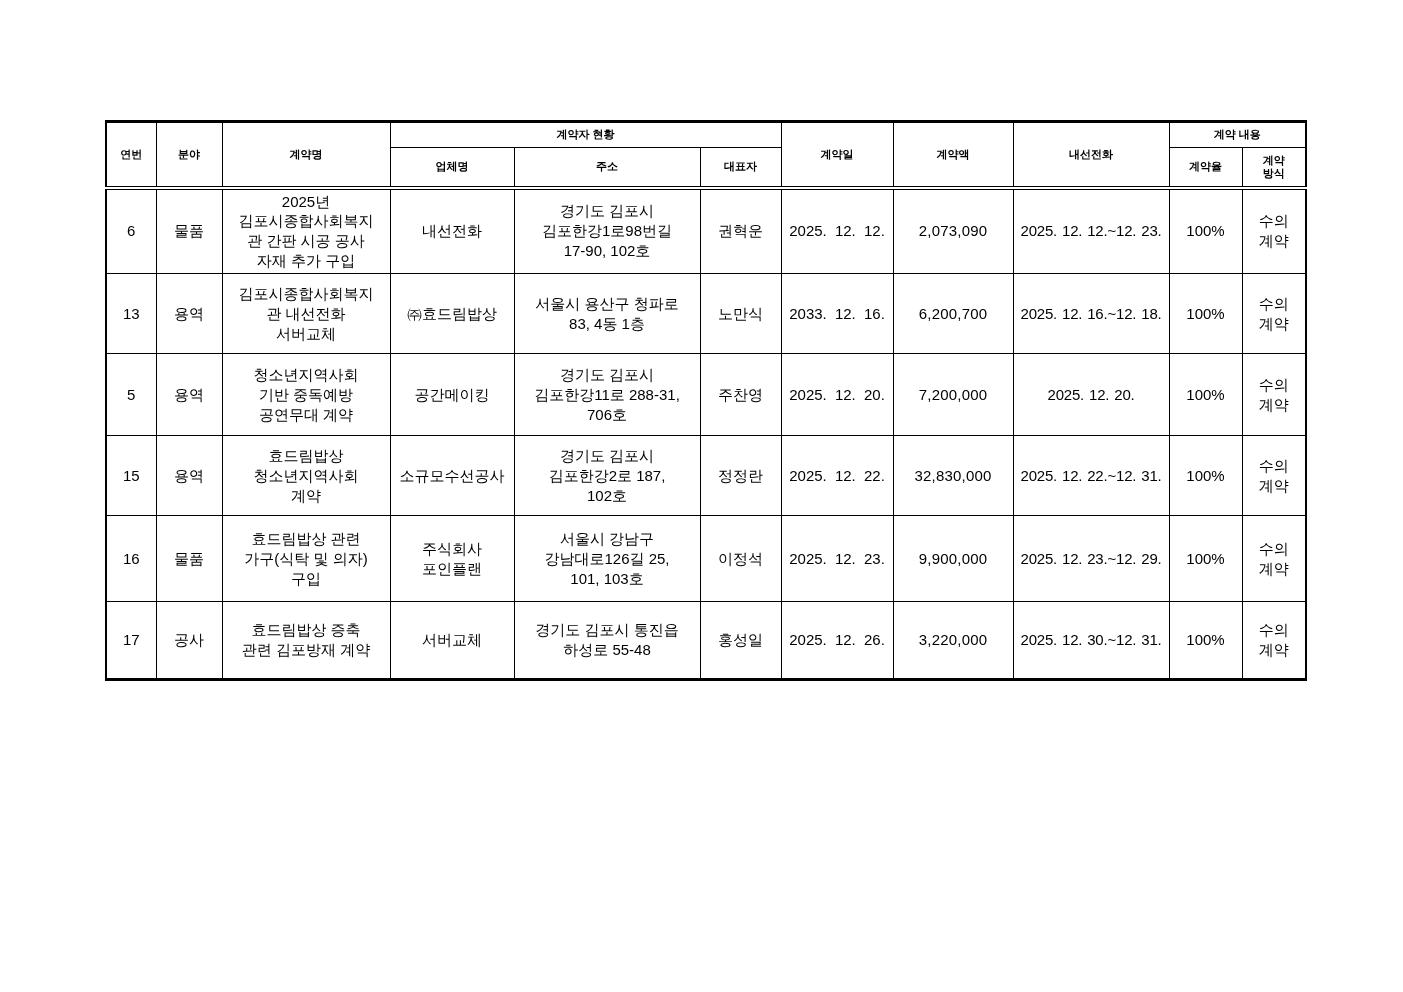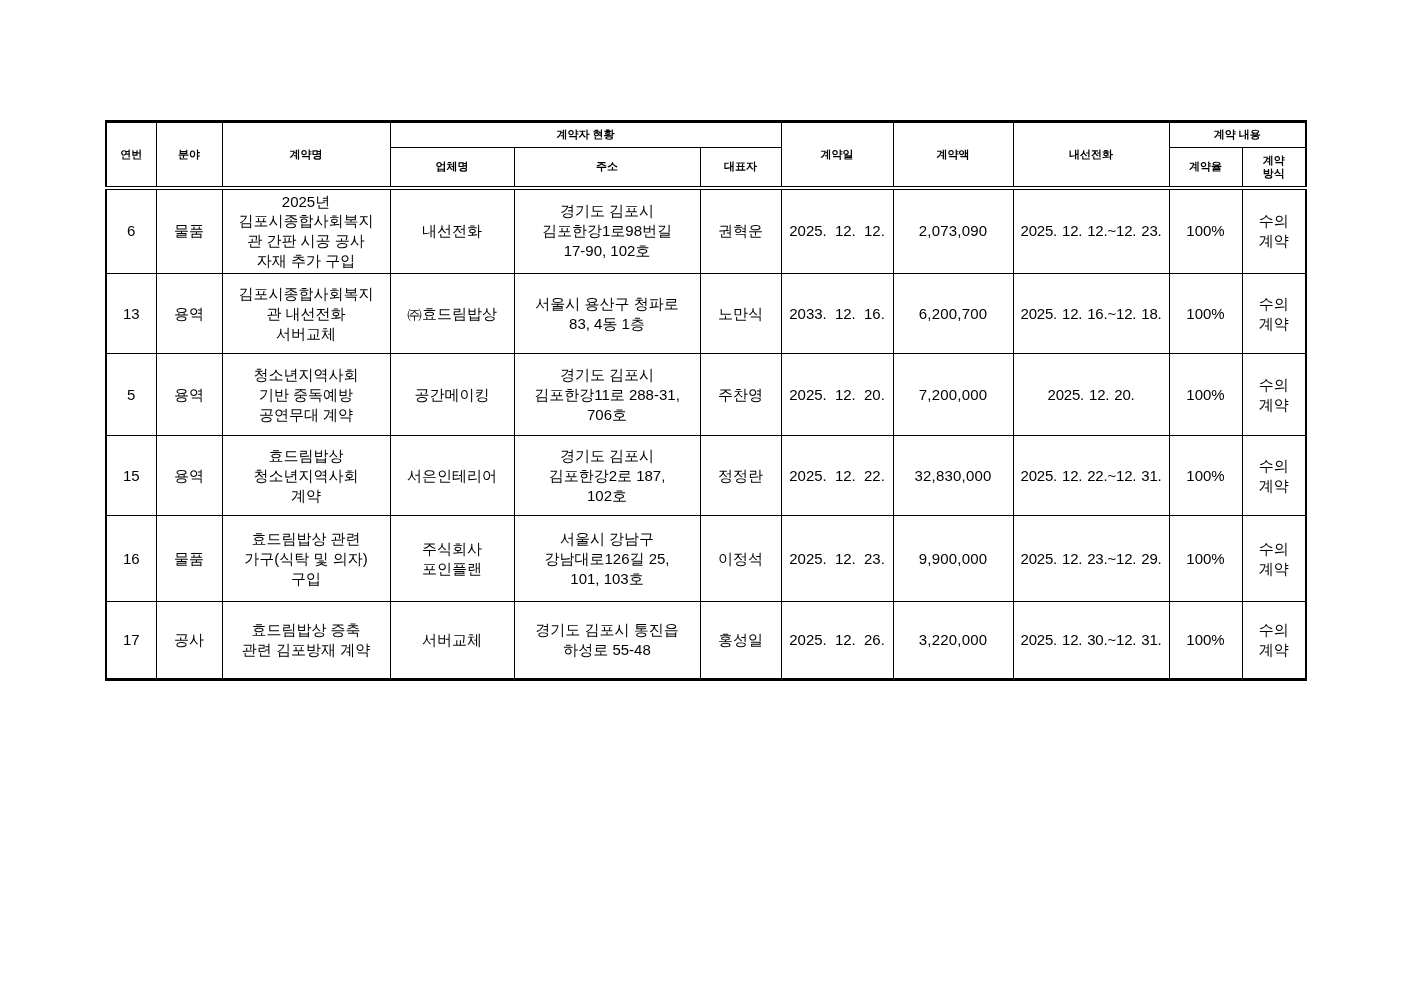--- a/index.html
+++ b/index.html
@@ -150,21 +150,21 @@
         <td>100%</td>
         <td>수의
 계약</td>
       </tr>
       <tr style="height:80px">
         <td>15</td>
         <td>용역</td>
         <td>효드림밥상
 청소년지역사회
 계약</td>
-        <td>서은인테리어</td>
+        <td>소규모수선공사</td>
         <td>경기도 김포시
 김포한강2로 187,
 102호</td>
         <td>정정란</td>
         <td class="date">2025. 12. 22.</td>
         <td class="amount">32,830,000</td>
         <td class="period">2025. 12. 22.~12. 31.</td>
         <td>100%</td>
         <td>수의
 계약</td>

